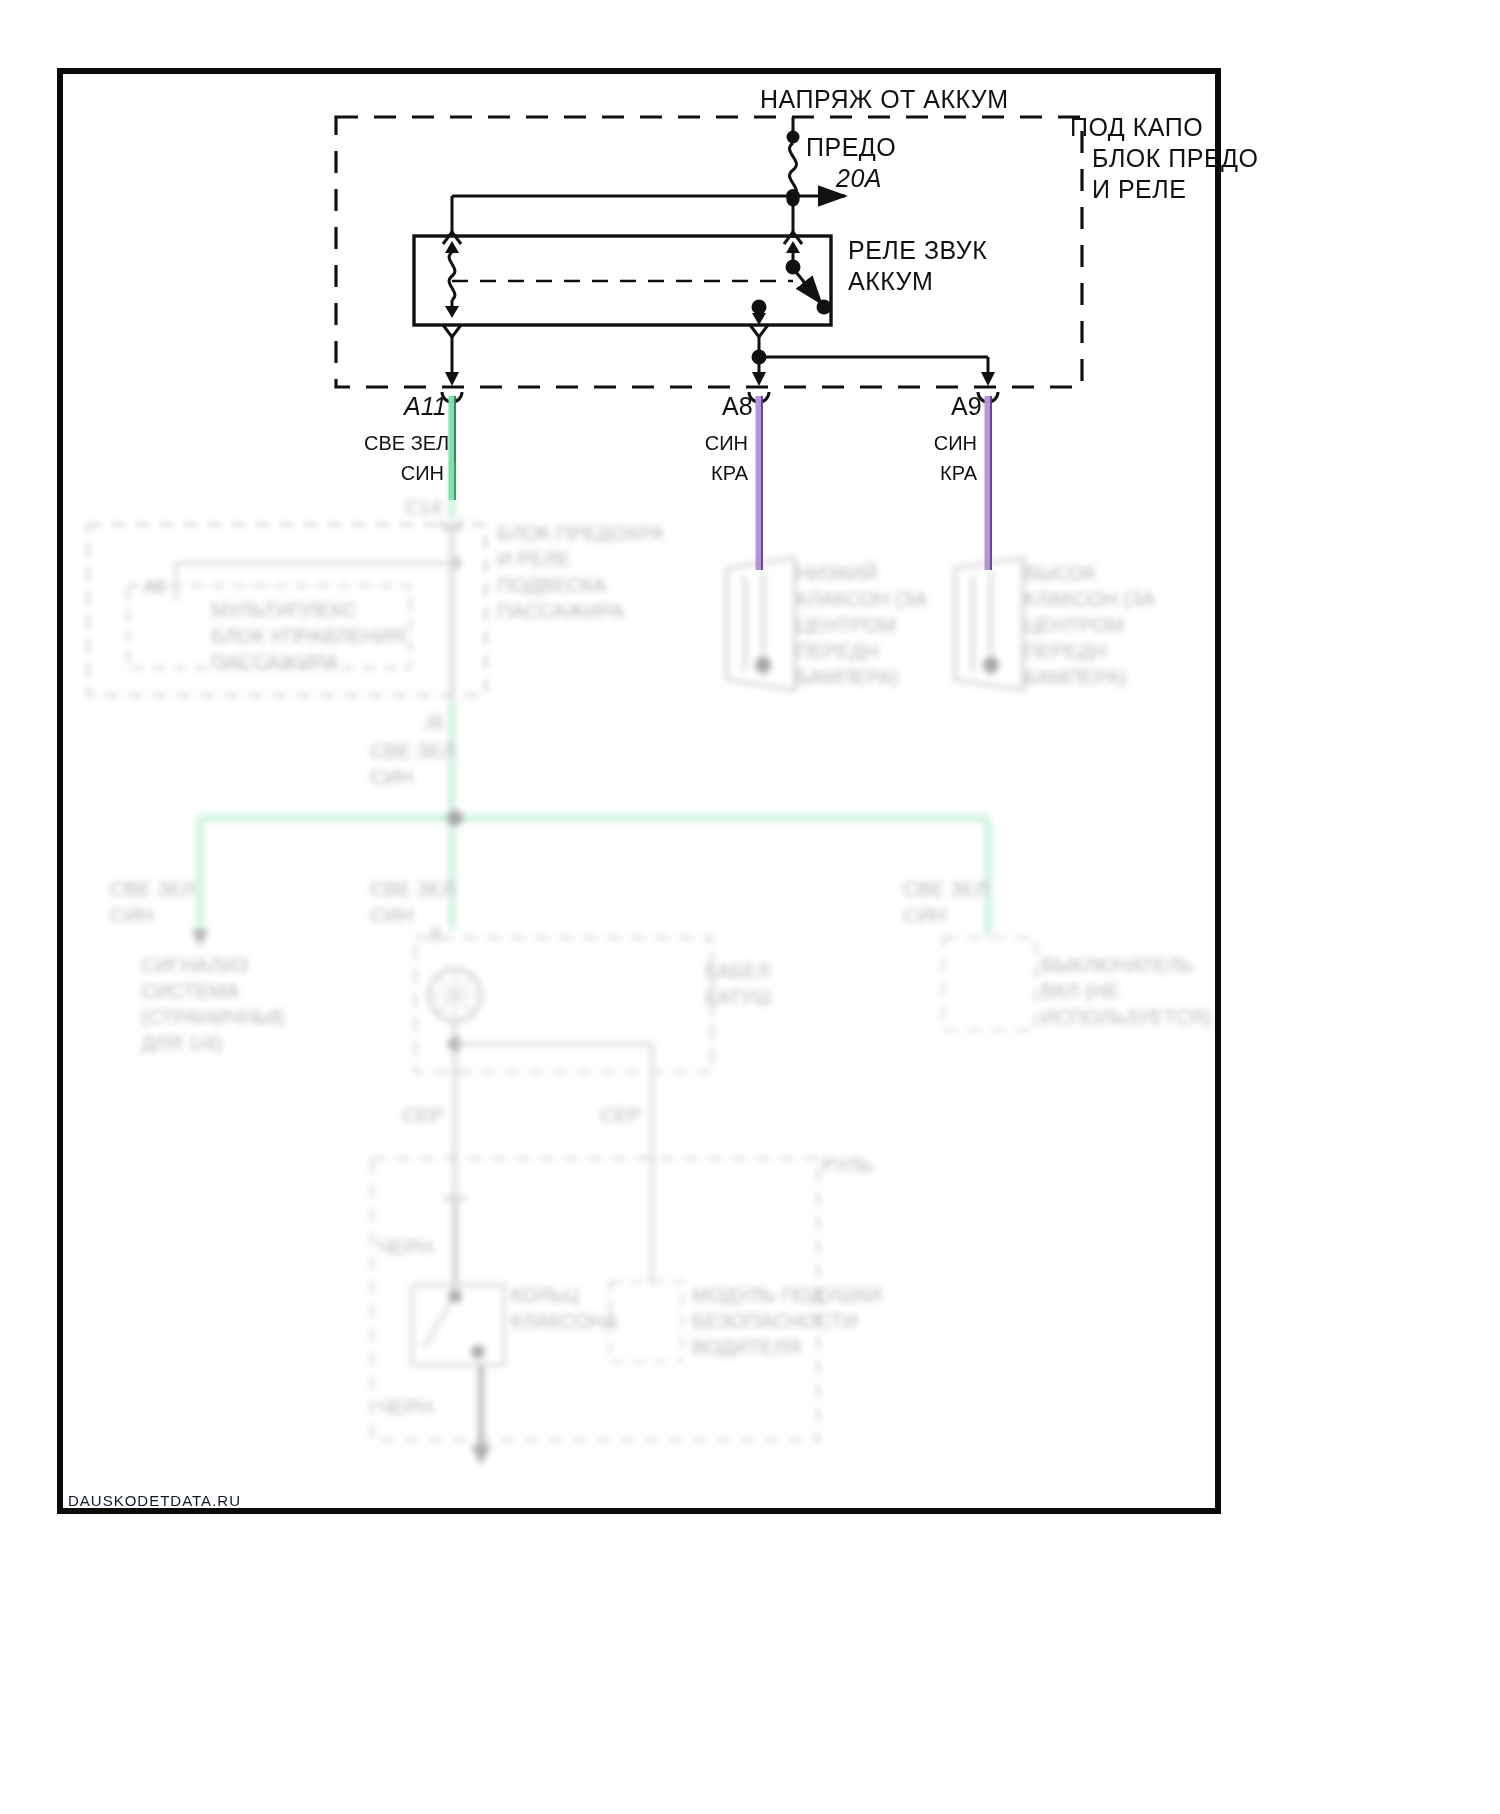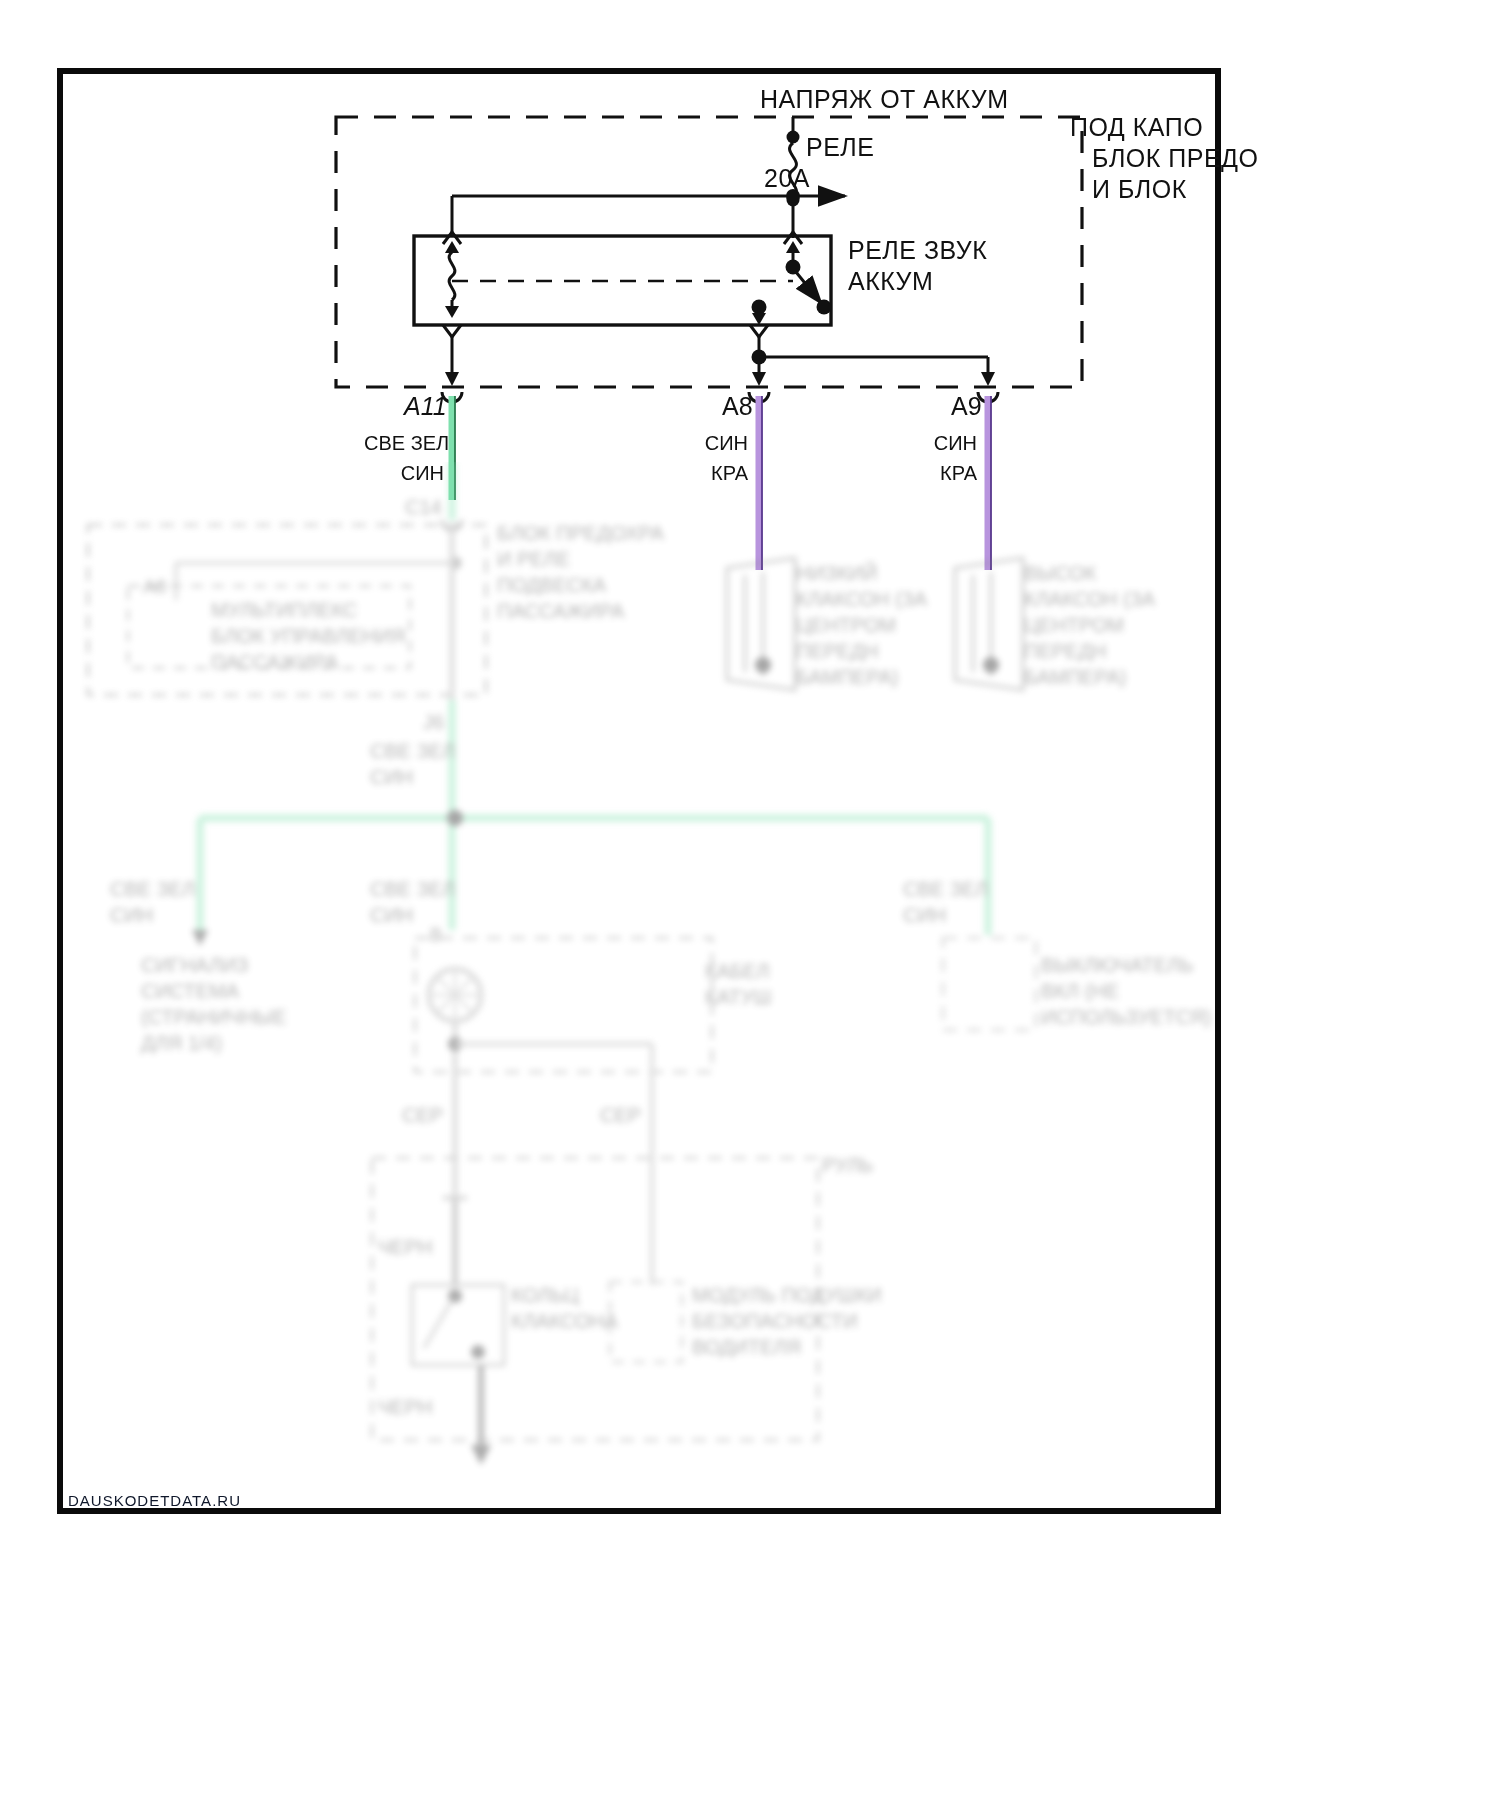--- a/index.html
+++ b/index.html
@@ -120,24 +120,24 @@
     <line x1="759" y1="396" x2="759" y2="570" stroke="#b894de" stroke-width="7"></line>
     <line x1="762" y1="396" x2="762" y2="570" stroke="#4b2b82" stroke-width="1.6"></line>
     <line x1="988" y1="396" x2="988" y2="570" stroke="#b894de" stroke-width="7"></line>
     <line x1="991" y1="396" x2="991" y2="570" stroke="#4b2b82" stroke-width="1.6"></line>
   </svg>
 
   <div class="txt t-hdr" style="left:760px;top:85px;">НАПРЯЖ ОТ АККУМ</div>
 
   <div class="txt t-lbl" style="left:1070px;top:112px;">ПОД КАПО</div>
   <div class="txt t-lbl" style="left:1092px;top:143px;">БЛОК ПРЕДО</div>
-  <div class="txt t-lbl" style="left:1092px;top:174px;">И БЛОК</div>
-
-  <div class="txt t-lbl" style="left:806px;top:132px;">РЕЛЕ</div>
-  <div class="txt t-lbl" style="left:764px;top:163px;">20A</div>
+  <div class="txt t-lbl" style="left:1092px;top:174px;">И РЕЛЕ</div>
+
+  <div class="txt t-lbl" style="left:806px;top:132px;">ПРЕДО</div>
+  <div class="txt t-lbl" style="left:836px;top:163px;font-style:italic;">20A</div>
 
   <div class="txt t-lbl" style="left:848px;top:235px;">РЕЛЕ ЗВУК</div>
   <div class="txt t-lbl" style="left:848px;top:266px;">АККУМ</div>
 
   <div class="txt t-pin" style="left:404px;top:392px;font-style:italic;">A11</div>
   <div class="txt t-pin" style="left:722px;top:392px;">A8</div>
   <div class="txt t-pin" style="left:951px;top:392px;text-align:center;">A9</div>
 
   <div class="txt t-wire" style="left:364px;top:428px;text-align:right;width:80px;">СВЕ ЗЕЛ</div>
   <div class="txt t-wire" style="left:364px;top:458px;text-align:right;width:80px;">СИН</div>

